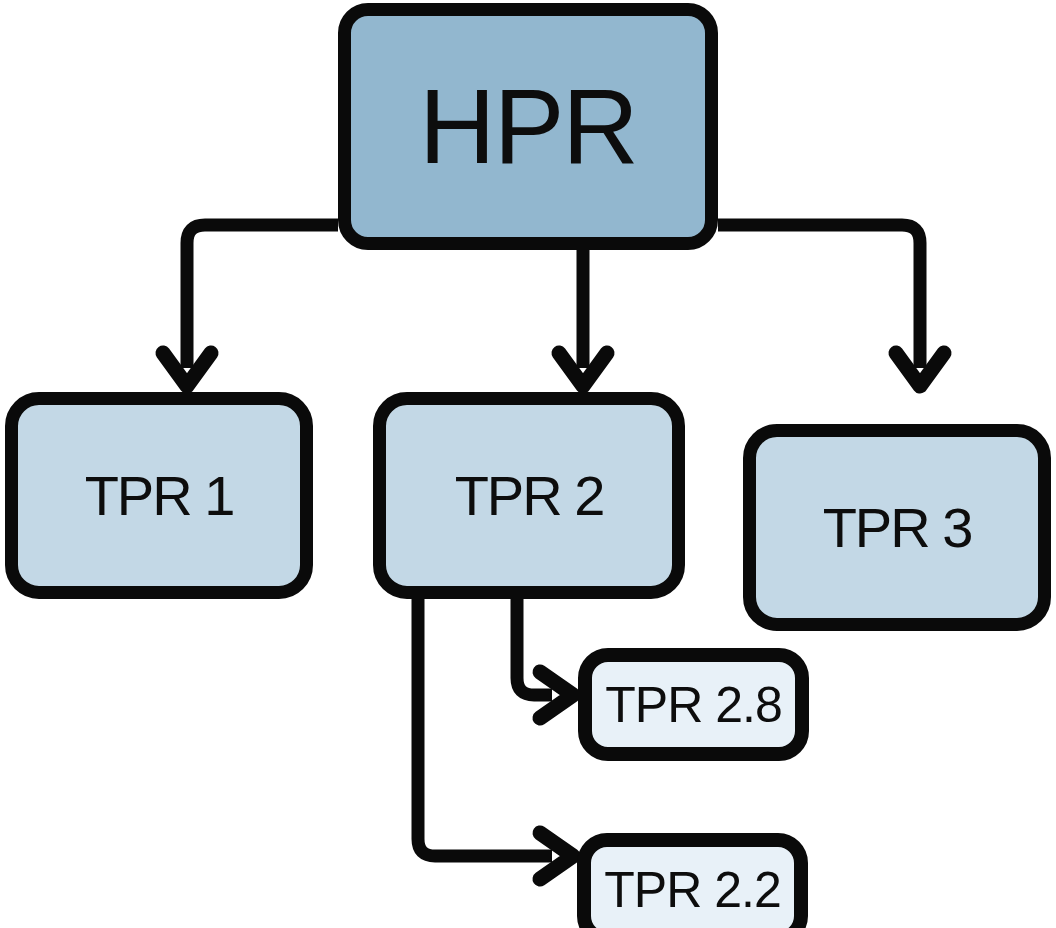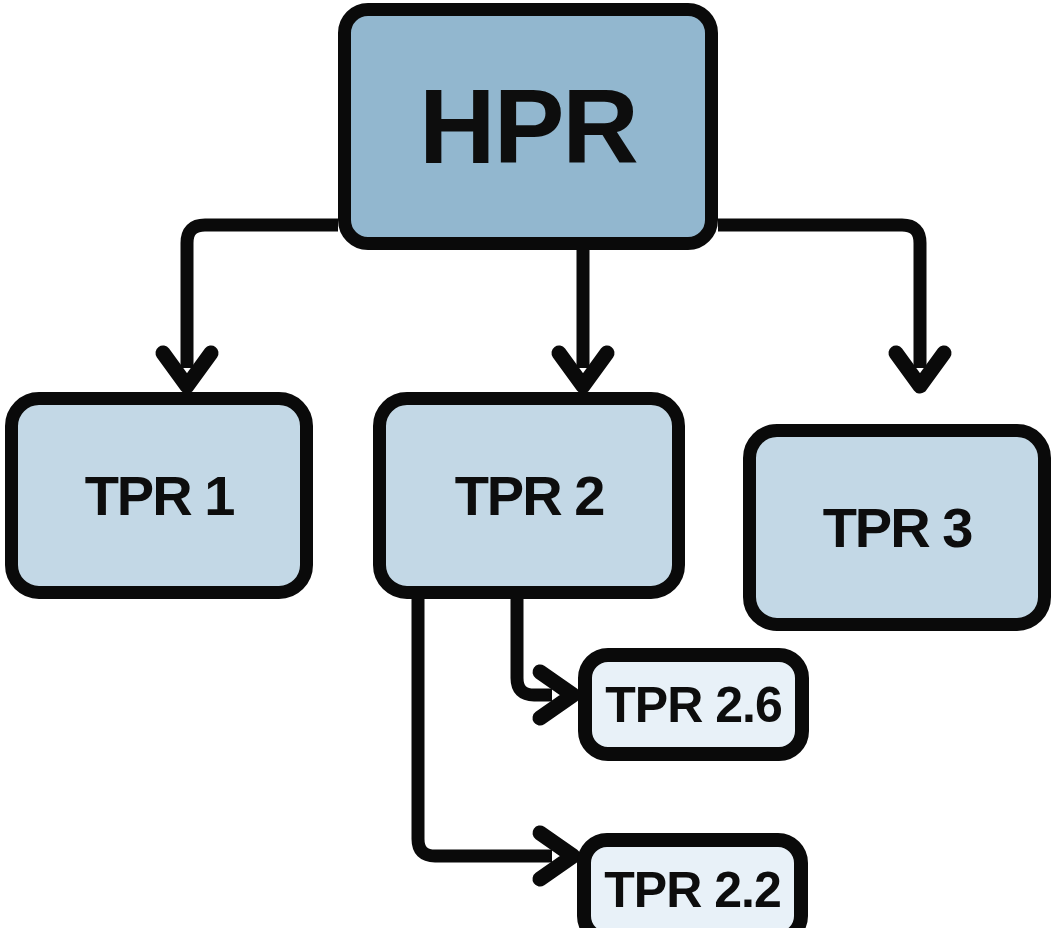--- a/index.html
+++ b/index.html
@@ -20,21 +20,21 @@
   .edges{position:absolute;left:0;top:0;width:1056px;height:928px;}
   .edges path{stroke:var(--stroke);fill:none;}
   .edges .shaft{stroke-width:13px;stroke-linecap:butt;}
   .edges .head{stroke-width:15px;stroke-linecap:round;stroke-linejoin:round;}
   .node{
     position:absolute;
     box-sizing:border-box;
     border:13px solid var(--stroke);
     display:flex;align-items:center;justify-content:center;
     color:#0d0d0d;
-    font-weight:bold;
+    font-weight:normal;
     letter-spacing:-2px;
     white-space:nowrap;
   }
   #node-hpr{
     left:338px;top:3px;width:380px;height:247px;
     border-radius:30px;
     background:var(--root-fill);
     font-size:106px;
   }
   .lvl1{
@@ -100,20 +100,20 @@
 
   <div class="node lvl1" id="node-tpr2">
     <span>TPR 2</span>
   </div>
 
   <div class="node lvl1" id="node-tpr3">
     <span>TPR 3</span>
   </div>
 
   <div class="node lvl2" id="node-tpr21">
-    <span>TPR 2.6</span>
+    <span>TPR 2.8</span>
   </div>
 
   <div class="node lvl2" id="node-tpr22">
     <span>TPR 2.2</span>
   </div>
 
 </div>
 
 </body></html>

